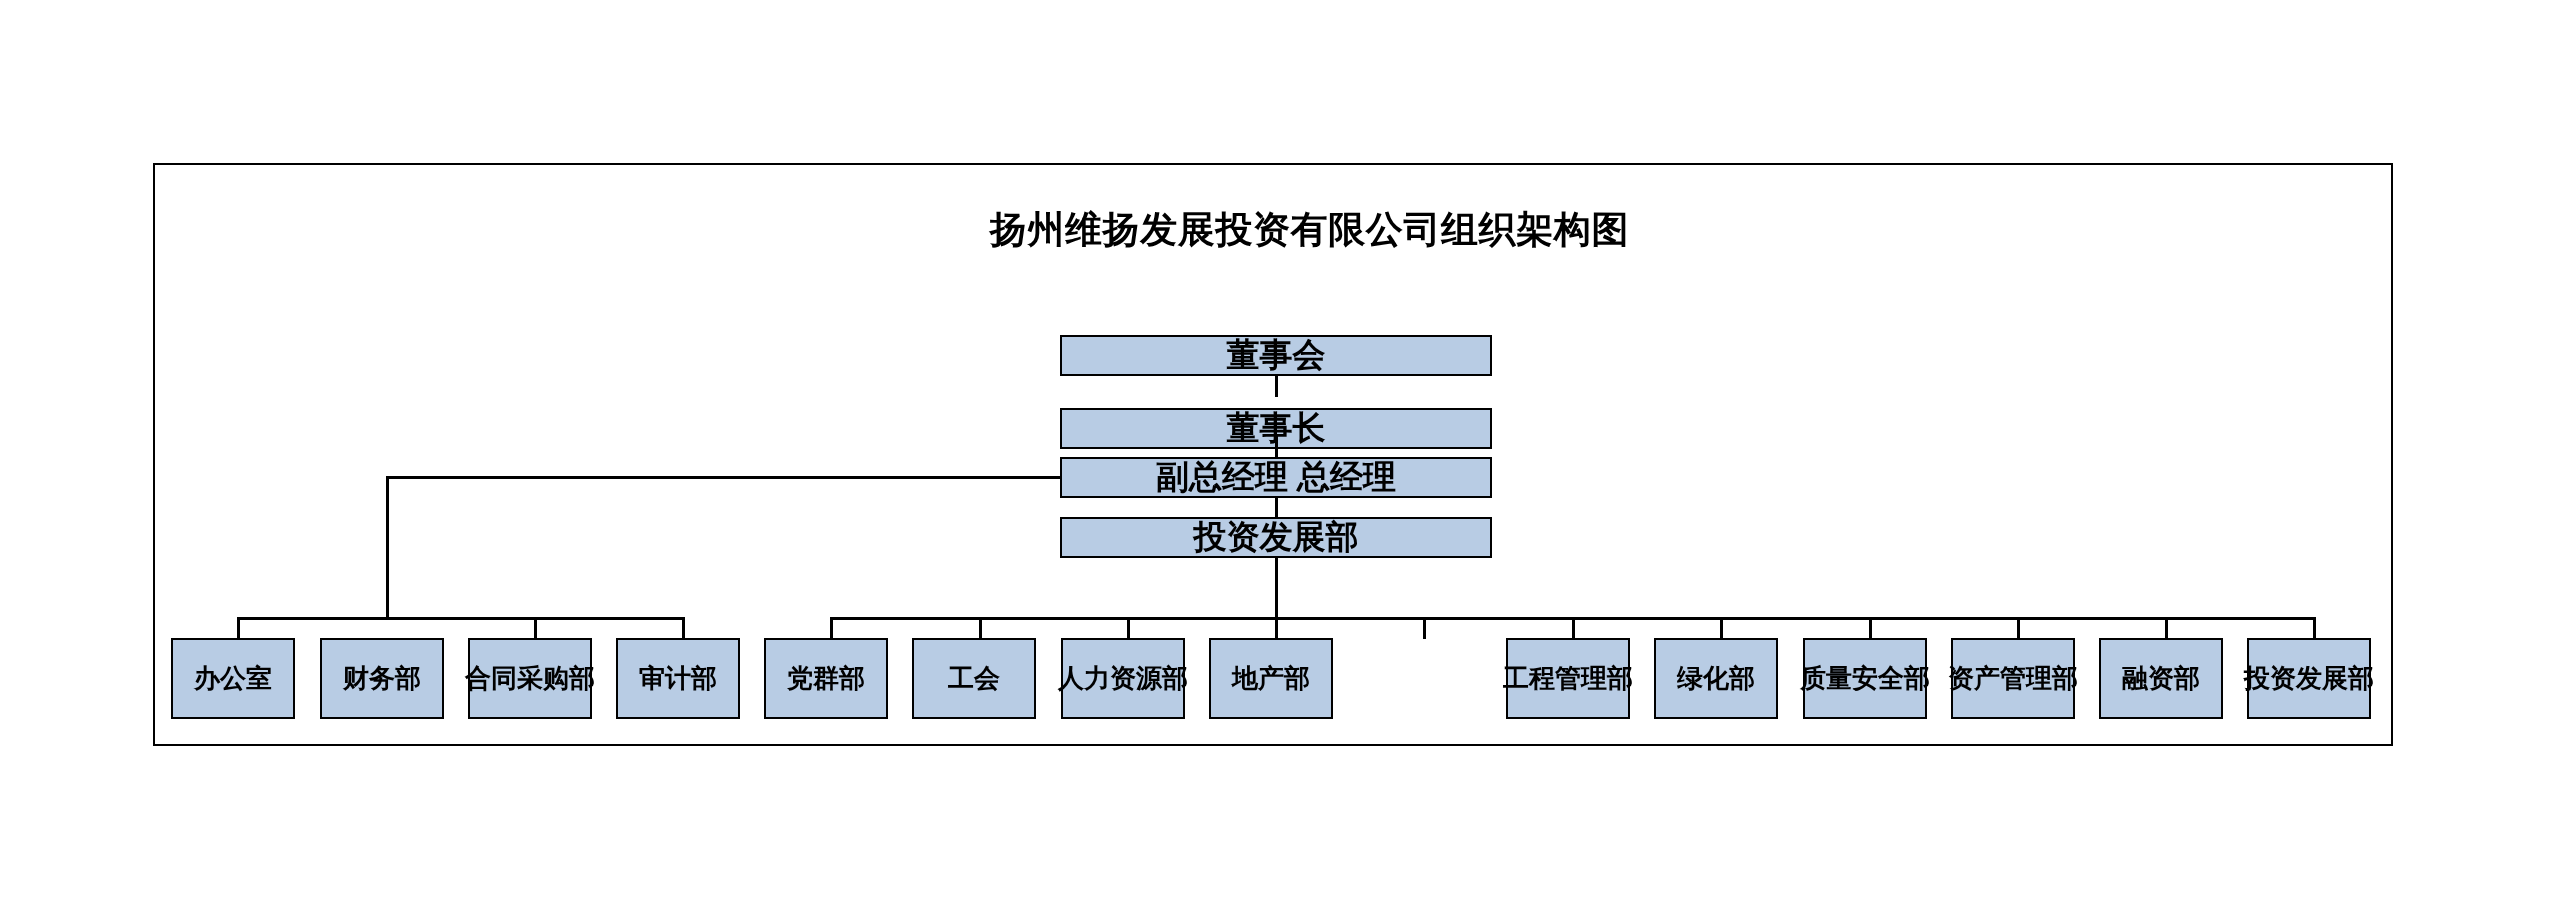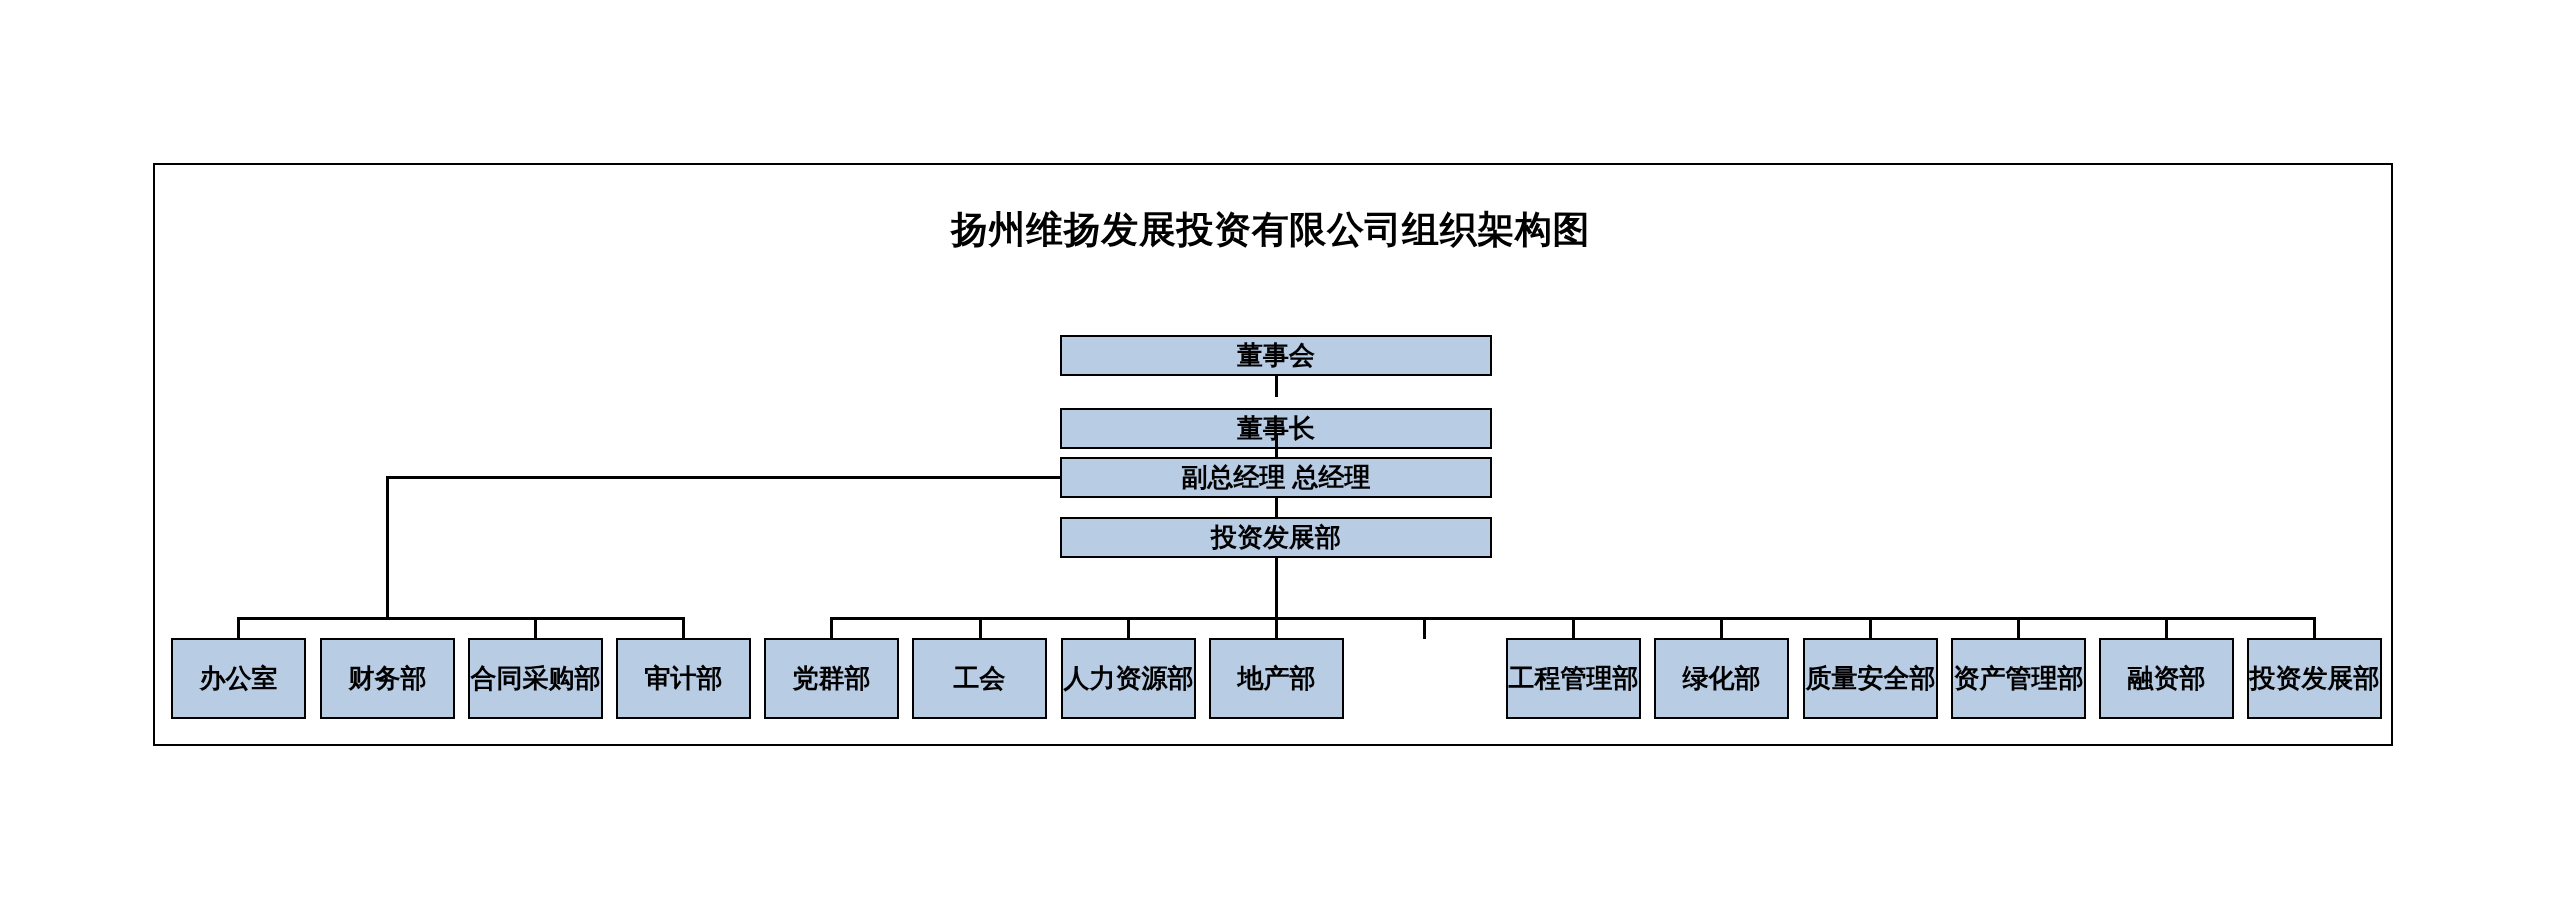--- a/index.html
+++ b/index.html
@@ -6,32 +6,32 @@
   body { width:2576px; height:904px; background:var(--bg, #ffffff); }
   #canvas {
     position:relative; width:2576px; height:904px;
     font-family:"Liberation Sans", sans-serif; color:var(--text, #000000);
   }
   .frame {
     position:absolute; left:153px; top:163px; width:2240px; height:583px;
     border:2.9px solid var(--line, #000000); box-sizing:border-box; background:transparent;
   }
   .title {
-    position:absolute; left:912px; top:205px; width:717px; text-align:center;
+    position:absolute; left:912px; top:205px; width:717px; text-align:right;
     font-family:"Liberation Serif", serif; font-weight:bold; font-size:37px;
     letter-spacing:0.6px; white-space:nowrap;
   }
   .box {
     position:absolute; box-sizing:border-box;
     background:var(--fill, #b8cce4); border:2.9px solid var(--line, #000000);
     display:flex; align-items:center; justify-content:center;
     font-weight:bold; white-space:nowrap;
   }
-  .lvl { left:1060px; width:432px; height:41px; font-size:26px; }
-  .dept { top:638px; width:135px; height:81px; font-size:26px; }
+  .lvl { left:1060px; width:432px; height:41px; font-size:33px; }
+  .dept { top:638px; width:124px; height:81px; font-size:26px; }
   .h, .v { position:absolute; background:var(--line, #000000); }
   .h { height:2.9px; }
   .v { width:2.9px; }
 </style>
 </head>
 <body>
 
 <div id="canvas">
 
   <div class="frame"></div>

